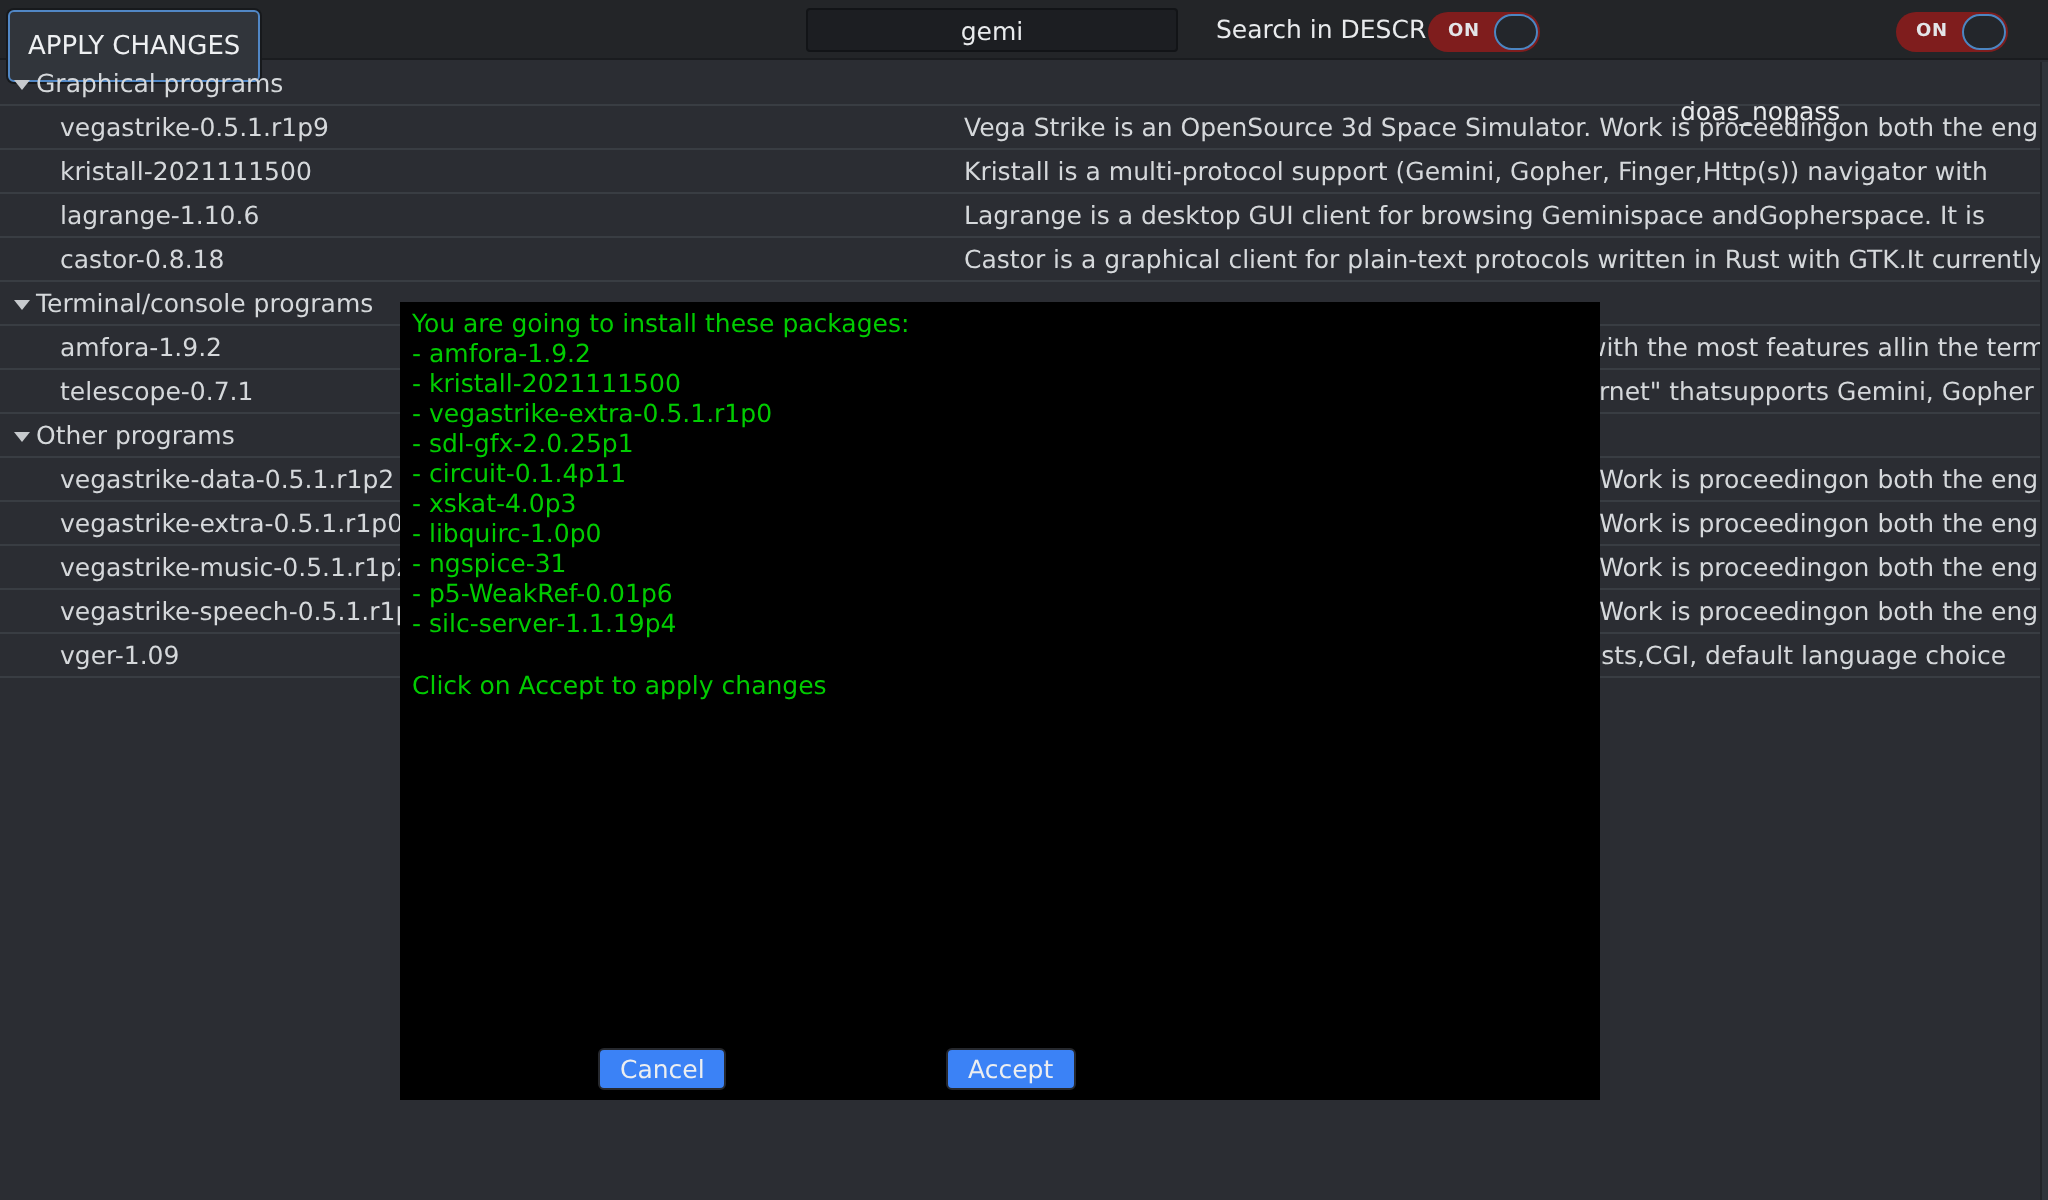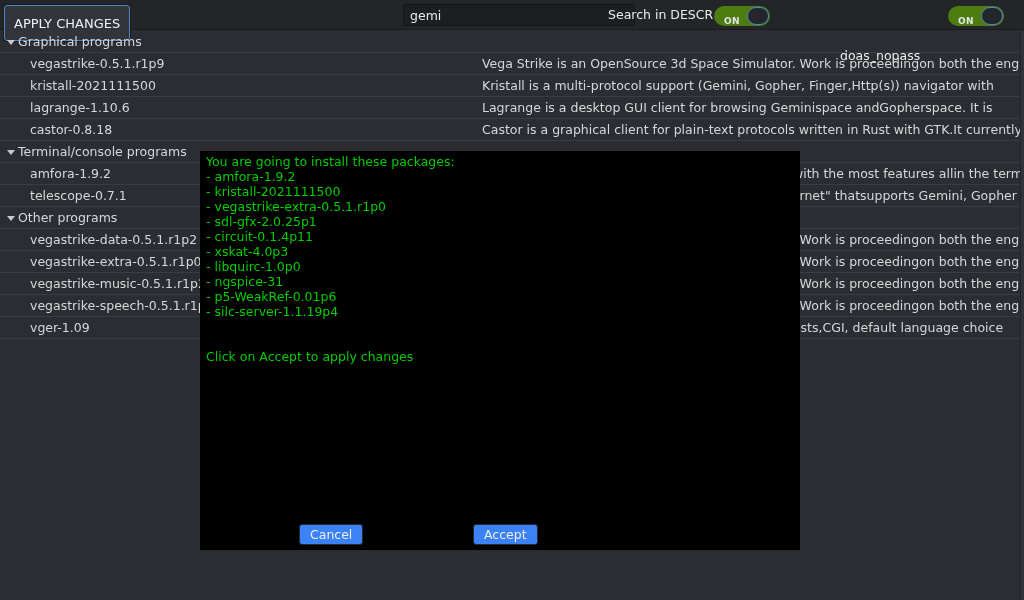--- a/index.html
+++ b/index.html
@@ -18,32 +18,32 @@
   }
   .btn-apply {
     position:absolute; left:4px; top:5px; height:36px;
     padding:0 9px; font-size:13px; line-height:17px;
     color:#eef0f2; background:#31353b;
     border:1px solid #5187c5; border-radius:3px;
     box-shadow:0 0 0 1px #17191c;
     font-family:inherit; cursor:pointer;
   }
   .search-input {
-    position:absolute; left:403px; top:4px; width:232px; height:22px;
+    position:absolute; left:403px; top:4px; width:186px; height:22px;
     background:#1c1e22; border:1px solid #121417; border-radius:2px;
     color:#e9ebed; font-size:12.5px; padding:0 6px;
-    font-family:inherit; outline:none;
+    font-family:inherit; outline:none;text-align:center;
   }
   .tb-label { position:absolute; top:7px; font-size:12.5px; color:#e9ebed; white-space:nowrap; }
   .lbl-descr { left:608px;text-align:center; }
   .lbl-doas  { left:840px;margin-top:41px; }
   .toggle {
     position:absolute; top:6px; width:56px; height:20px;
-    background:#4d7c0f; border-radius:10px;
-    display:flex; align-items:flex-end; cursor:pointer;
+    background:#7f1d1d; border-radius:10px;
+    display:flex; align-items:center; cursor:pointer;
   }
   .tg-descr { left:714px; }
   .tg-doas  { left:948px; }
   .toggle .on-label {
     font-size:9px; font-weight:bold; color:#e3e5e8;
     margin-left:10px; letter-spacing:0.4px;
   }
   .toggle .knob {
     position:absolute; right:1px; top:1px;
     width:22px; height:18px; border-radius:9px;
@@ -75,21 +75,21 @@
   
   .dialog {
     position:absolute; left:200px; top:151px; width:600px; height:399px;
     background:#000000;
   }
   .dialog-text { position:absolute; left:6px; top:3px; right:4px; }
   .dline {
     font-size:12.5px; line-height:15px; min-height:15px;
     color:#00cc00; white-space:pre;
   }
-  .dprompt { margin-top:30px; }
+  .dprompt { margin-top:16px; }
   .dbtn {
     position:absolute; top:373px; height:21px;
     padding:0 10px; font-size:12.5px; line-height:18px;
     color:#eceef0; background:#3b82f6;
     border:1px solid #26282d; border-radius:3px;
     font-family:inherit; cursor:pointer;
   }
   .dbtn-cancel { left:99px; }
   .dbtn-accept { left:273px; }
 </style>

